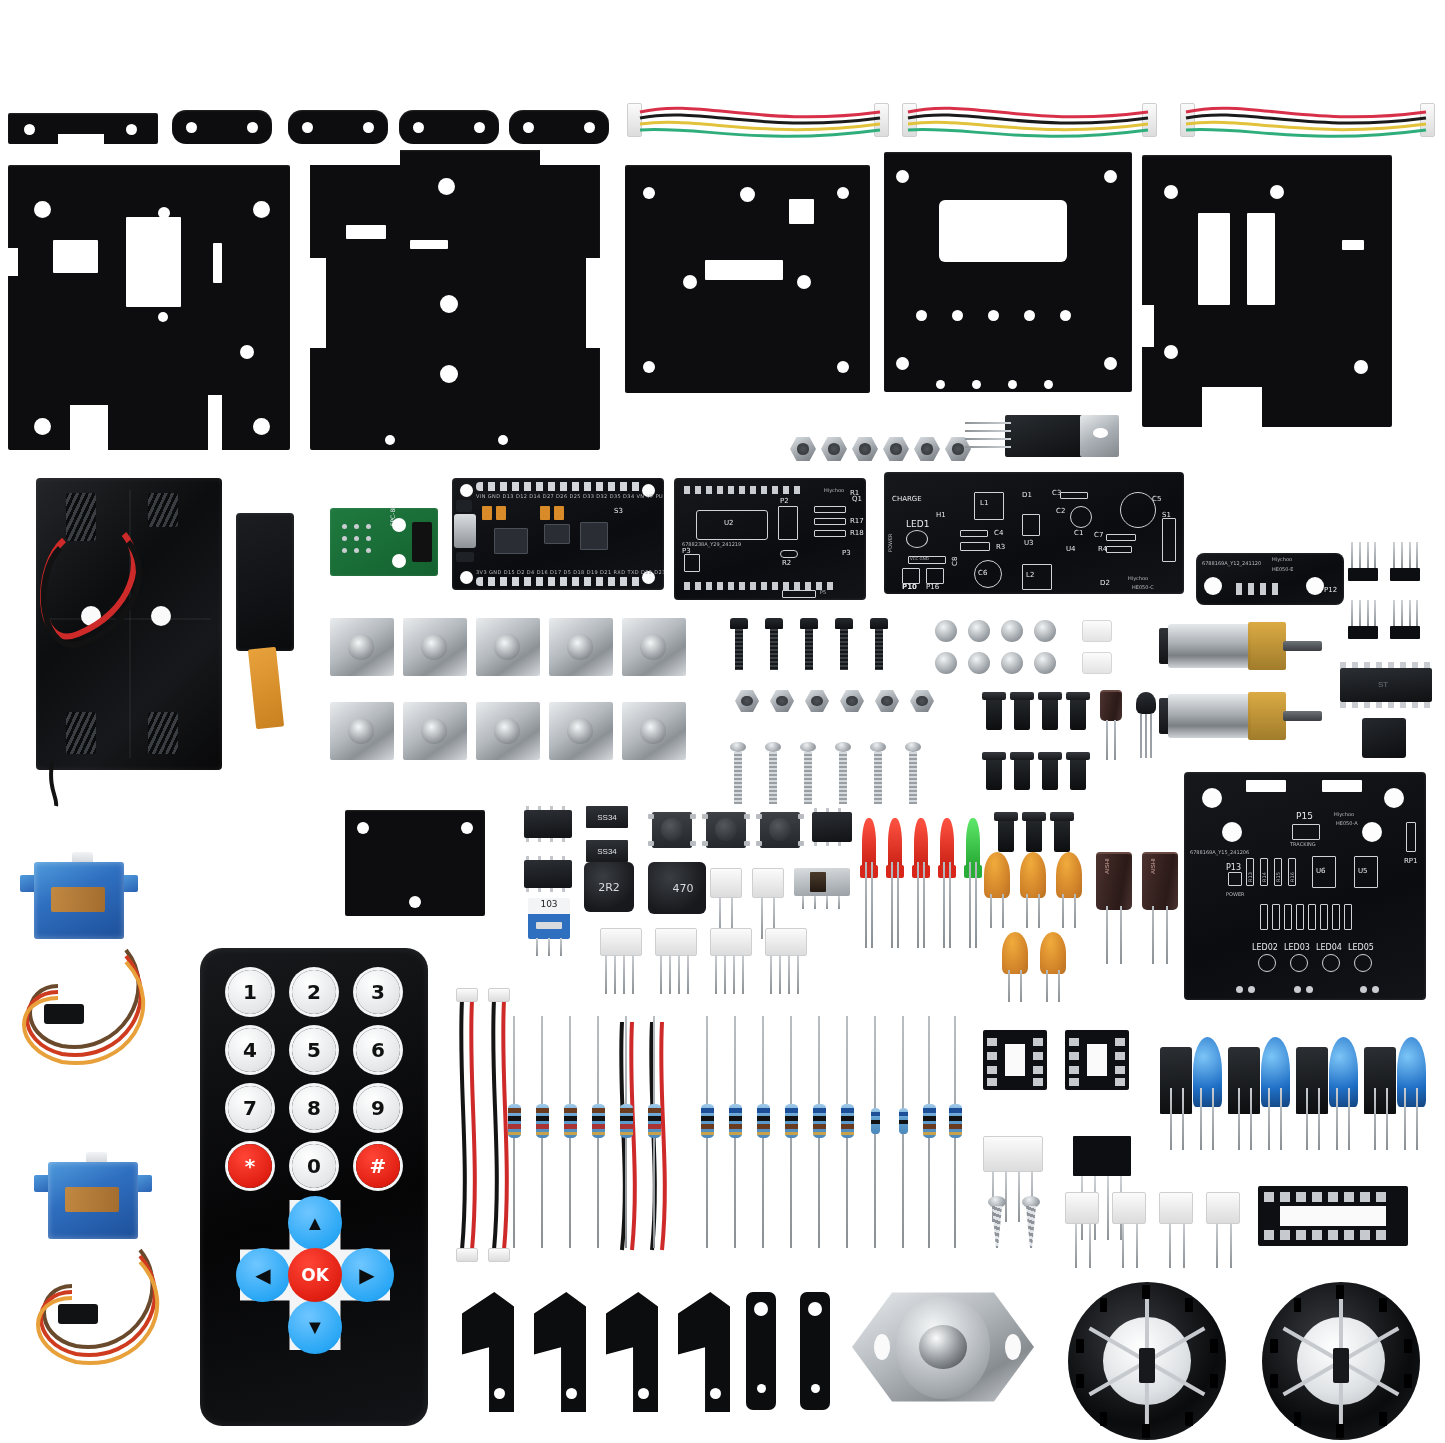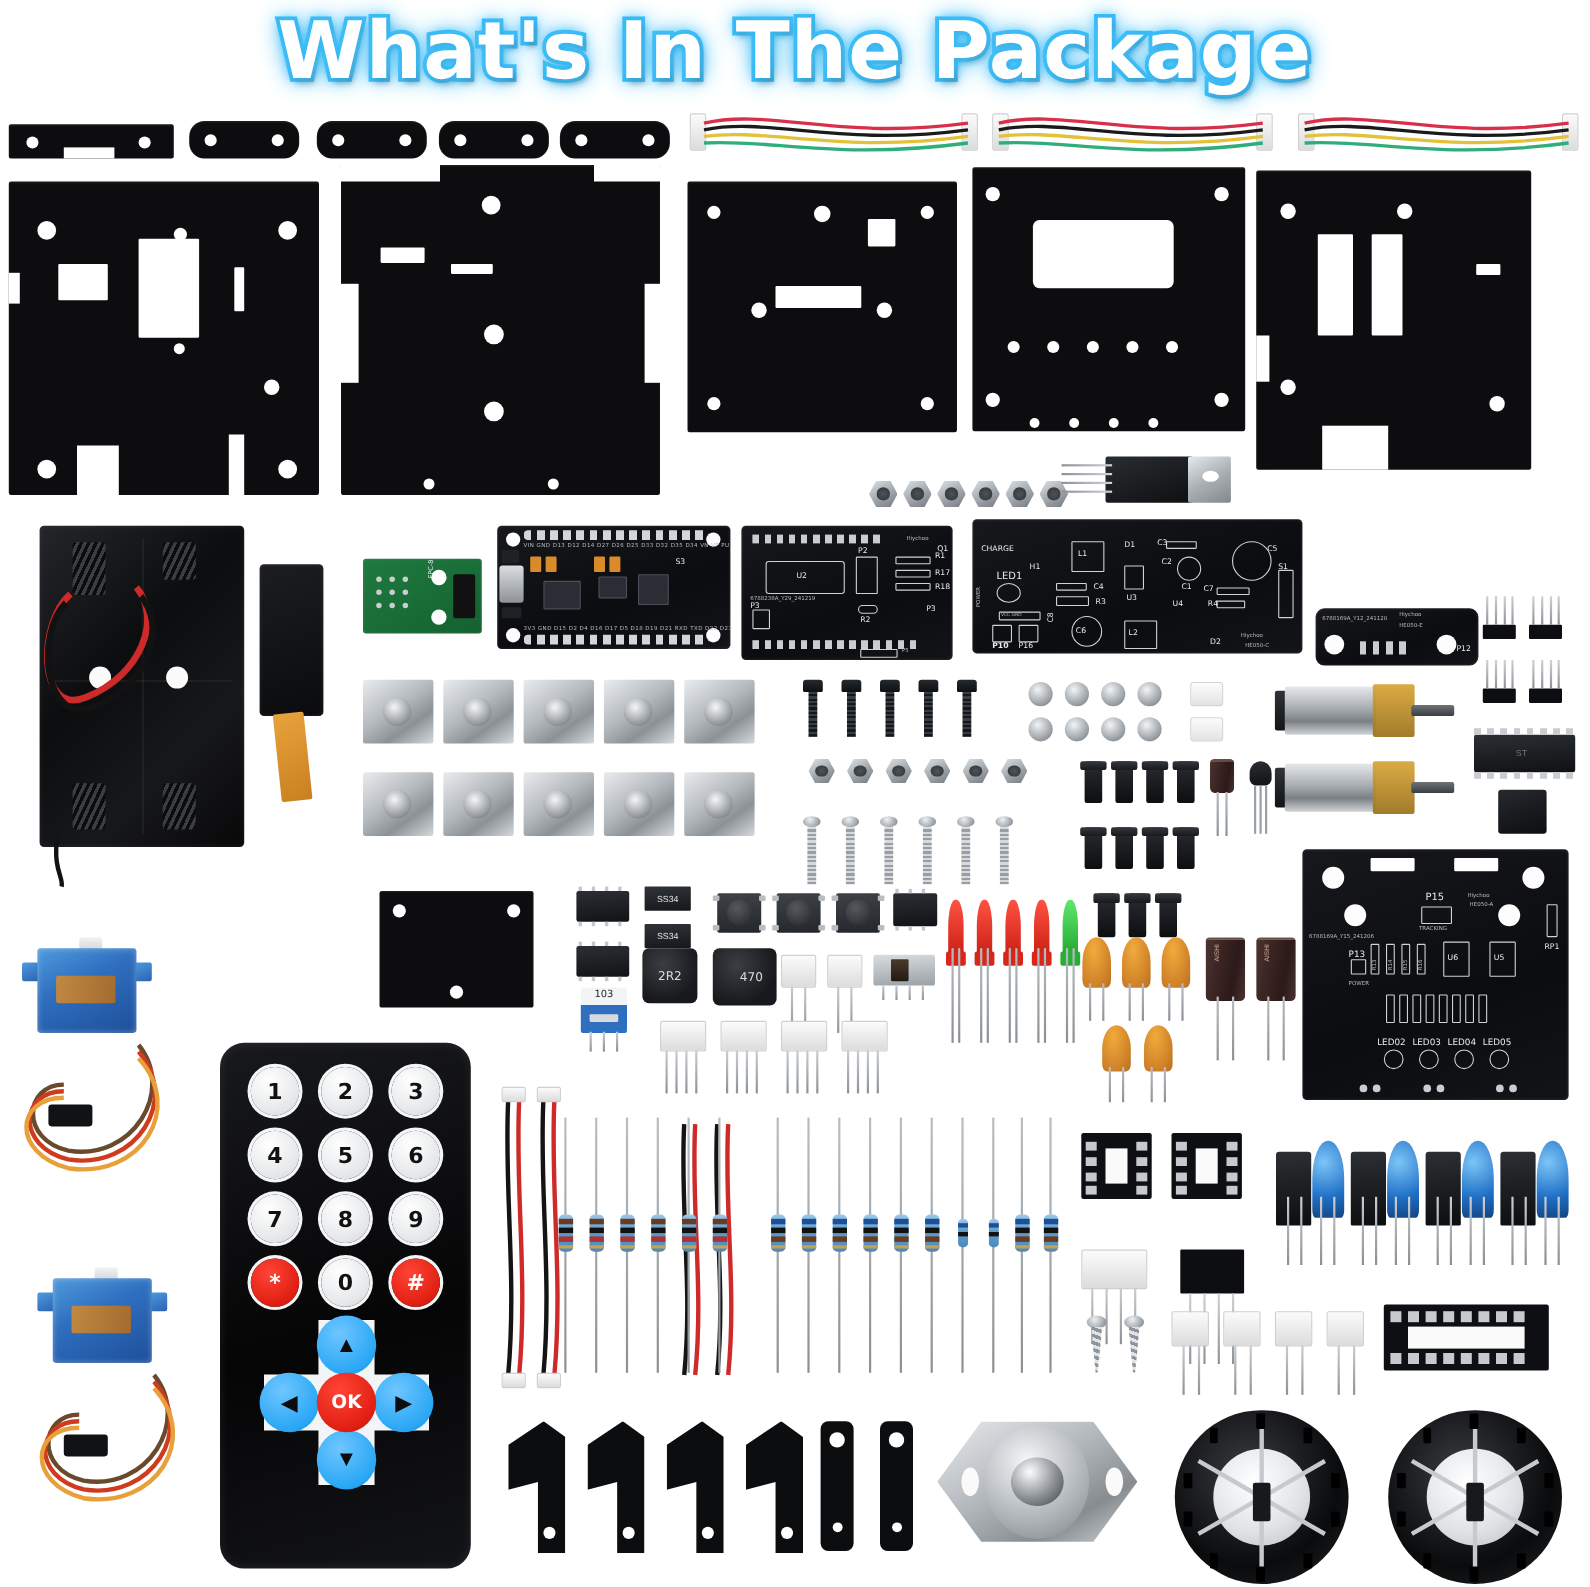--- a/index.html
+++ b/index.html
@@ -295,23 +295,20 @@
   
   .hookbr{position:absolute;background:#0c0d0f;}
   .barbr{position:absolute;background:#0c0d0f;border-radius:7px;}
   .barbr .h{position:absolute;background:#fff;border-radius:50%;}
 </style>
 </head>
 <body>
 
 <div id="page">
 
-  <div id="title-bar">
-    <div id="title-text">What's In The Package</div>
-  </div>
 
   <div class="part acr" style="left:8px;top:113px;width:150px;height:31px;">
     <div class="hole" style="left:16px;top:11px;width:11px;height:11px;"></div>
     <div class="hole" style="left:118px;top:11px;width:11px;height:11px;"></div>
     <div class="notch" style="left:50px;top:21px;width:46px;height:10px;"></div>
   </div>
   <div class="part acr rnd" style="left:172px;top:110px;width:100px;height:34px;">
     <div class="hole" style="left:14px;top:12px;width:11px;height:11px;"></div>
     <div class="hole" style="left:75px;top:12px;width:11px;height:11px;"></div>
   </div>
@@ -520,21 +517,21 @@
   <div class="part pcb" style="left:674px;top:478px;width:192px;height:122px;">
     <div style="position:absolute;left:10px;top:8px;width:120px;height:8px;
       background:repeating-linear-gradient(90deg,#c9ccd0 0 6px,transparent 6px 11px);"></div>
     <div style="position:absolute;left:10px;top:104px;width:150px;height:8px;
       background:repeating-linear-gradient(90deg,#c9ccd0 0 6px,transparent 6px 11px);"></div>
     <div class="box" style="left:22px;top:32px;width:72px;height:30px;border-radius:3px;"></div>
     <div class="silk" style="left:50px;top:42px;">U2</div>
     <div class="box" style="left:104px;top:28px;width:20px;height:34px;"></div>
     <div class="silk" style="left:106px;top:20px;">P2</div>
     <div class="box" style="left:140px;top:28px;width:32px;height:7px;"></div>
-    <div class="silk" style="left:176px;top:24px;">R1</div>
+    <div class="silk" style="left:176px;top:12px;">R1</div>
     <div class="box" style="left:140px;top:40px;width:32px;height:7px;"></div>
     <div class="silk" style="left:176px;top:40px;">R17</div>
     <div class="box" style="left:140px;top:52px;width:32px;height:7px;"></div>
     <div class="silk" style="left:176px;top:52px;">R18</div>
     <div class="box" style="left:106px;top:72px;width:18px;height:8px;border-radius:4px;"></div>
     <div class="silk" style="left:108px;top:82px;">R2</div>
     <div class="box" style="left:10px;top:76px;width:16px;height:18px;"></div>
     <div class="silk" style="left:8px;top:70px;">P3</div>
     <div class="silk" style="left:168px;top:72px;">P3</div>
     <div class="silk tiny" style="left:8px;top:64px;">6788238A_Y29_241219</div>

